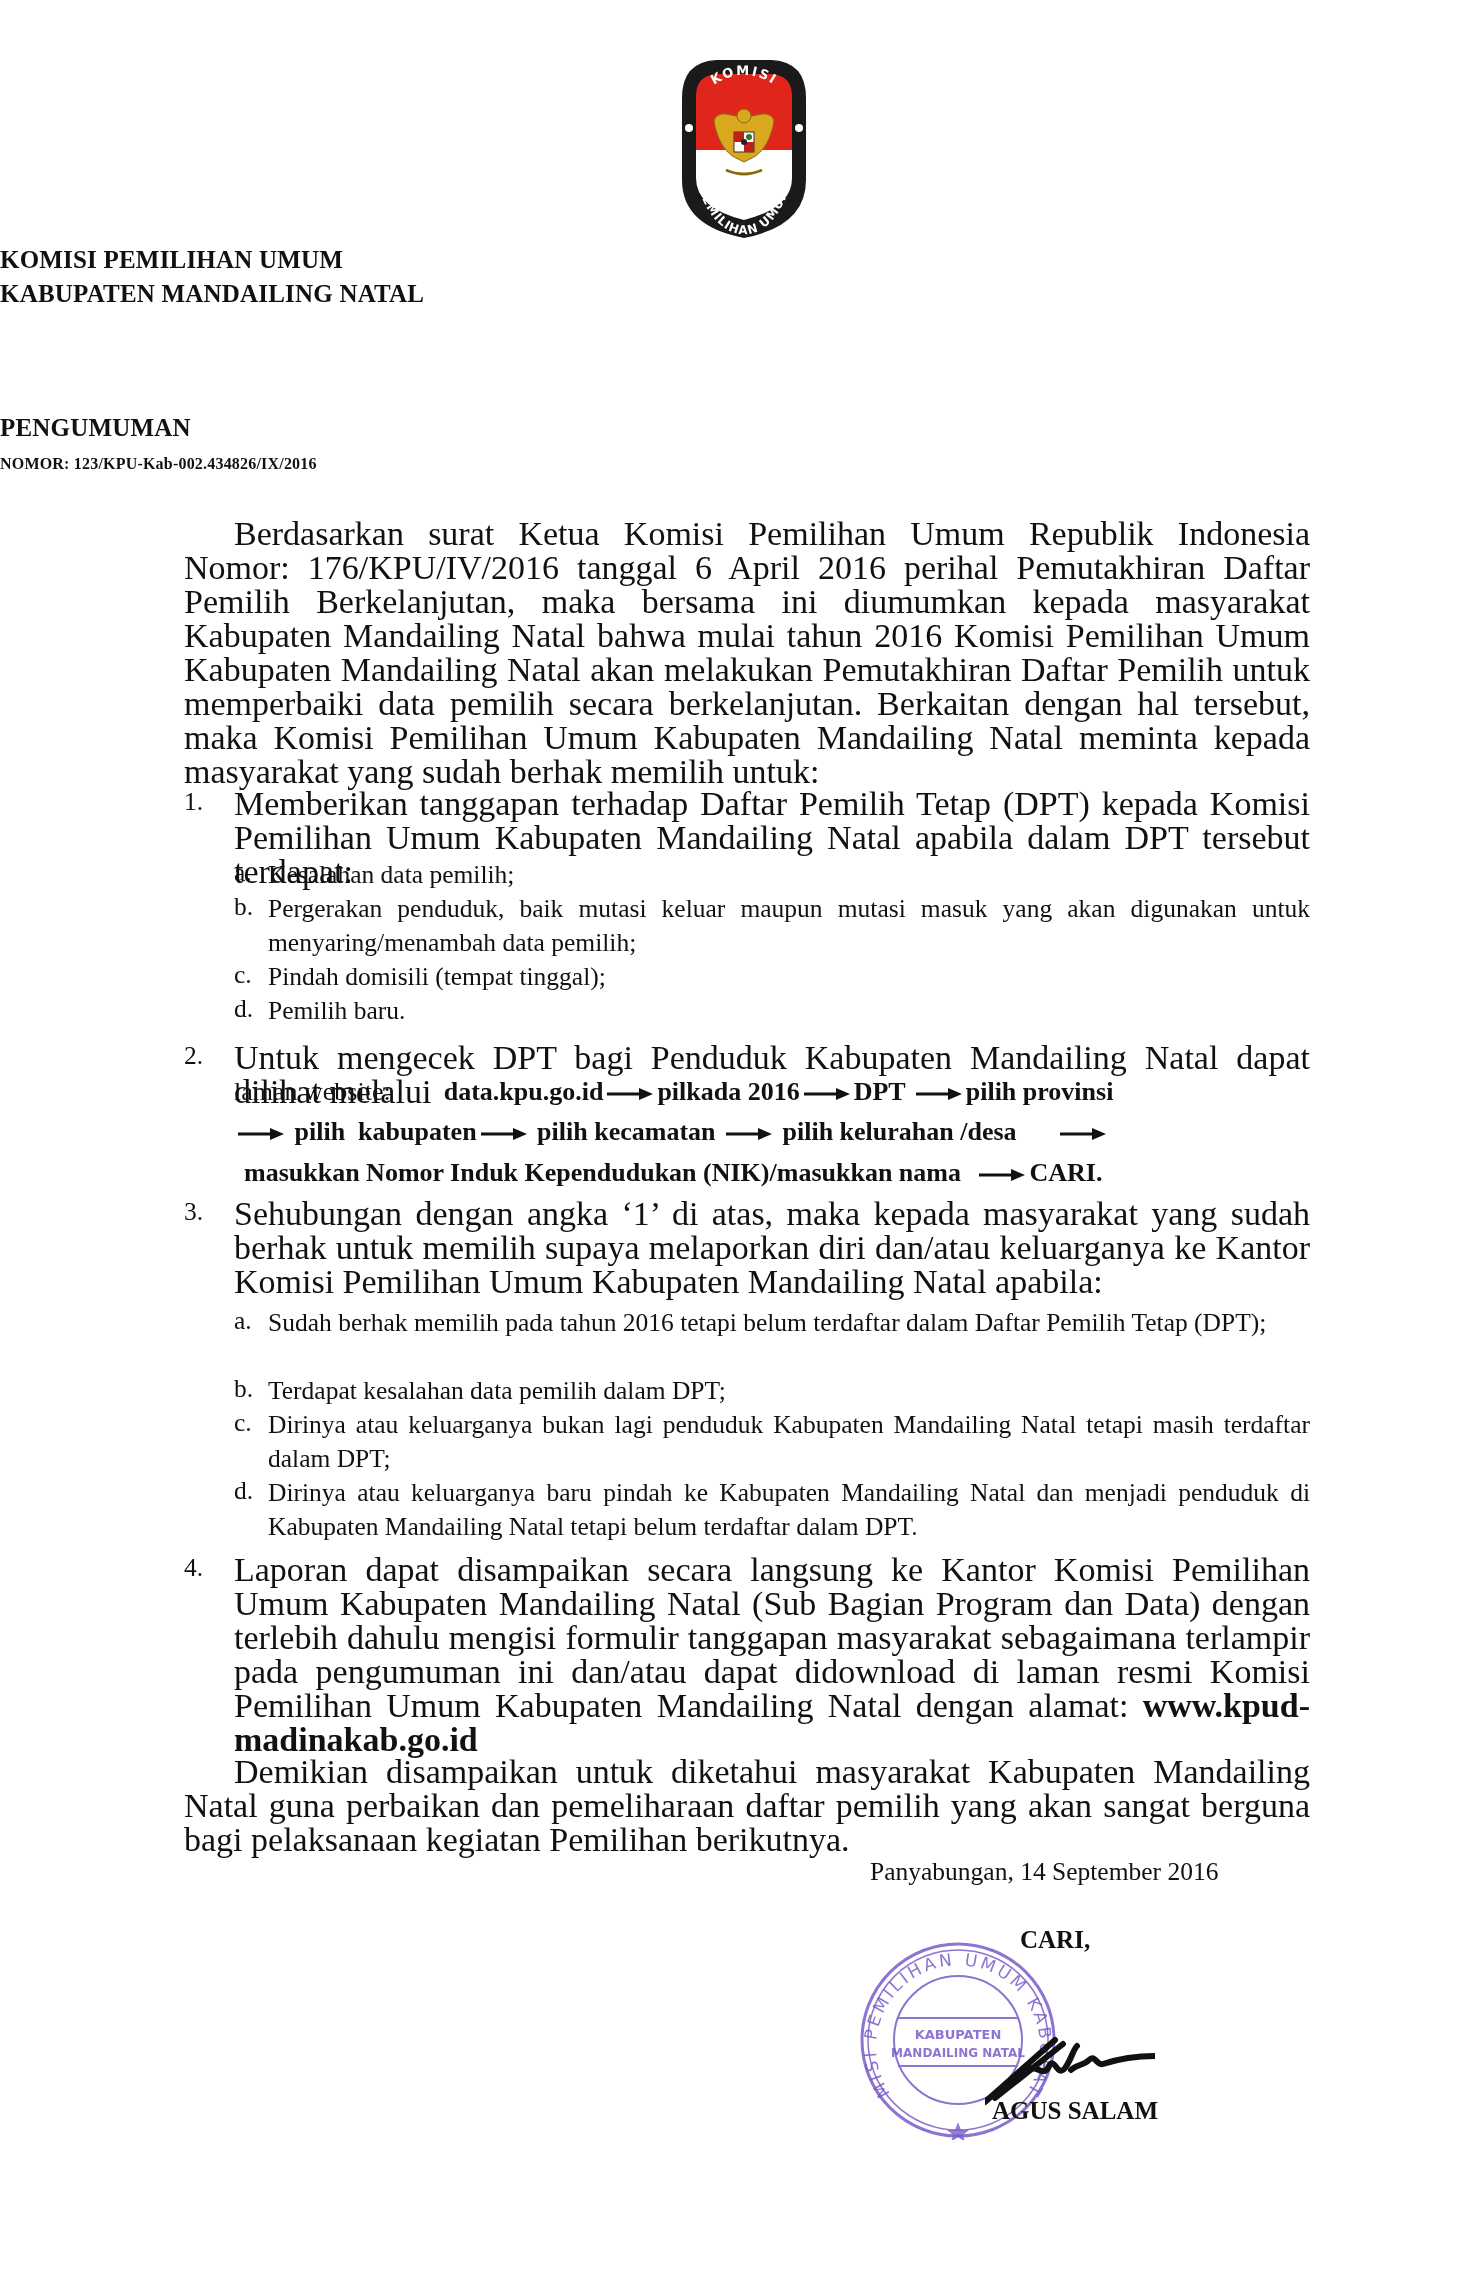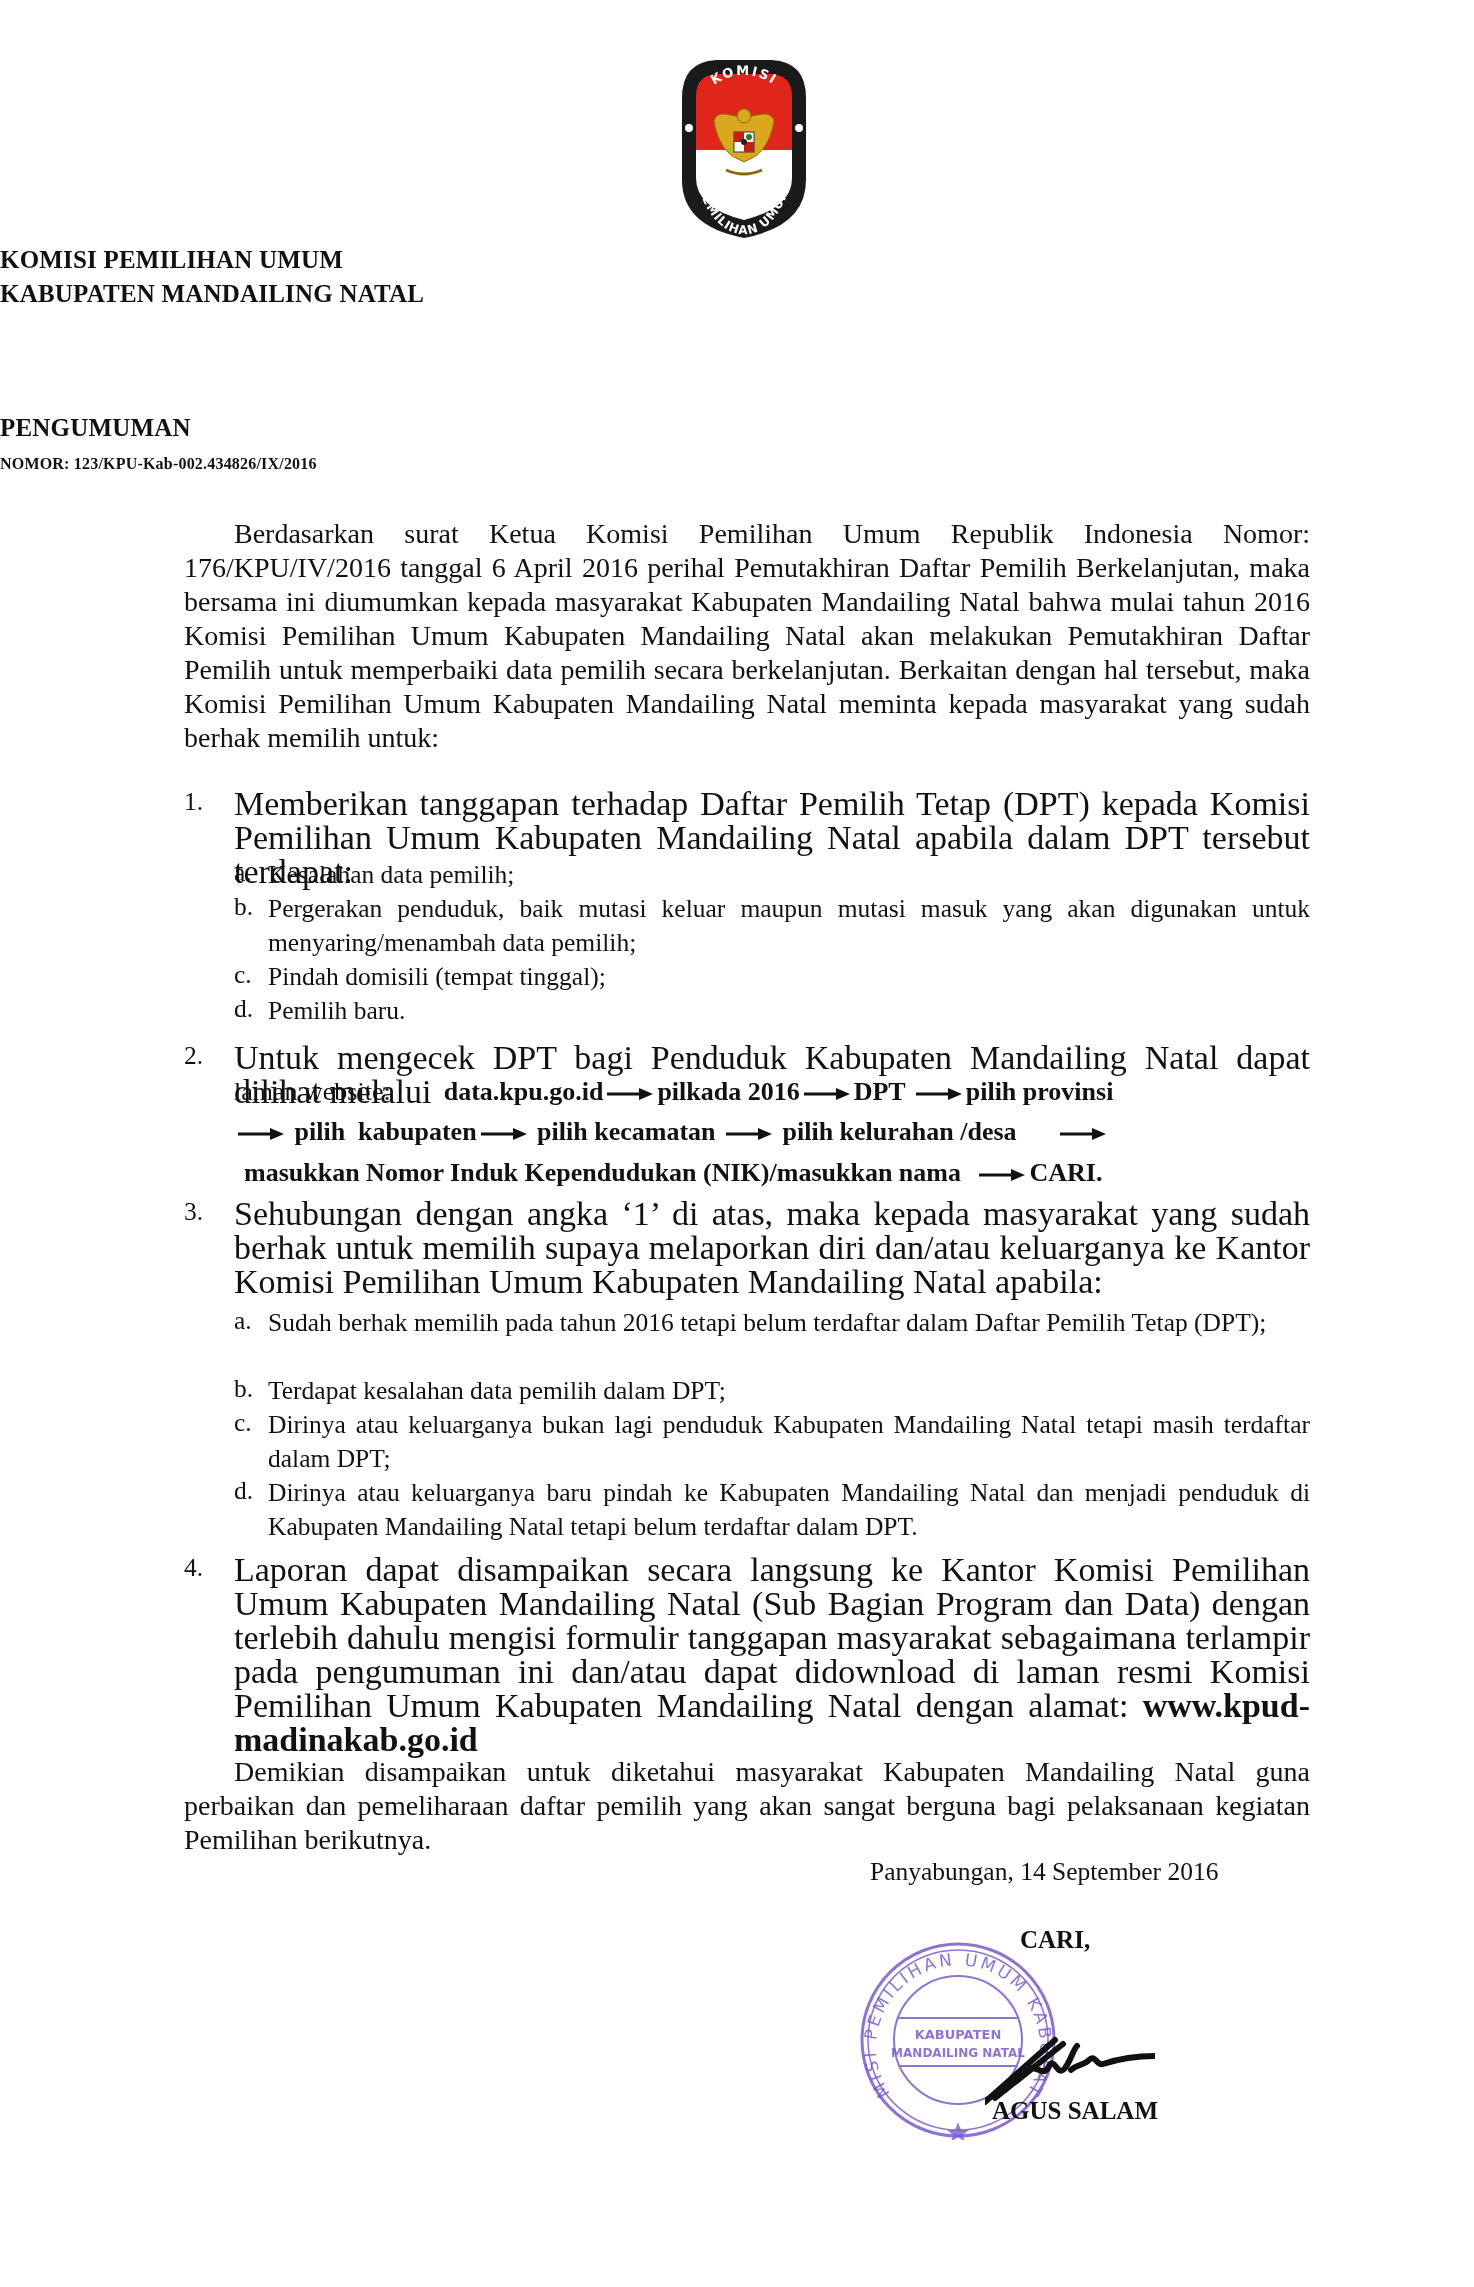--- a/index.html
+++ b/index.html
@@ -9,21 +9,21 @@
 
     .logo { position: absolute; left: 676px; top: 58px; width: 136px; height: 182px; }
 
     .hdr { position: absolute; left: 0; width: 1474px; text-align: left; font-weight: bold;
            font-size: 25px; letter-spacing: 0.2px; }
     .hdr1 { top: 246px; }
     .hdr2 { top: 280px; }
     .ann-title { top: 414px; font-size: 25px; }
     .ann-no { top: 455px; font-size: 16px; }
 
-    .text { position: absolute; left: 184px; width: 1126px; font-size: 28px; line-height: 34px;
+    .text { position: absolute; left: 184px; width: 1126px; font-size: 34px; line-height: 34px;
             text-align: justify; }
     .intro { top: 517px; text-indent: 50px; }
 
     .num { position: absolute; left: 184px; font-size: 25.5px; }
     .item-body { position: absolute; left: 234px; width: 1076px; font-size: 34px; line-height: 34px; text-align: justify; }
     .sub-letter { position: absolute; left: 234px; font-size: 25.5px; }
     .sub-body { position: absolute; left: 268px; width: 1042px; font-size: 25.5px; line-height: 34px; text-align: justify; }
 
     .bold { font-weight: bold; }
     .path-line { position: absolute; font-size: 26px; font-weight: bold; white-space: nowrap; line-height: 34px; }

